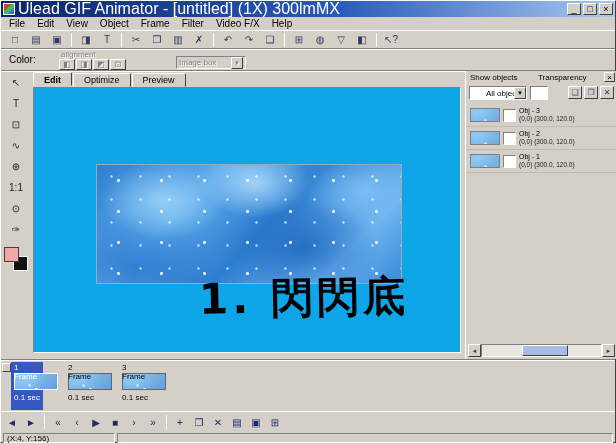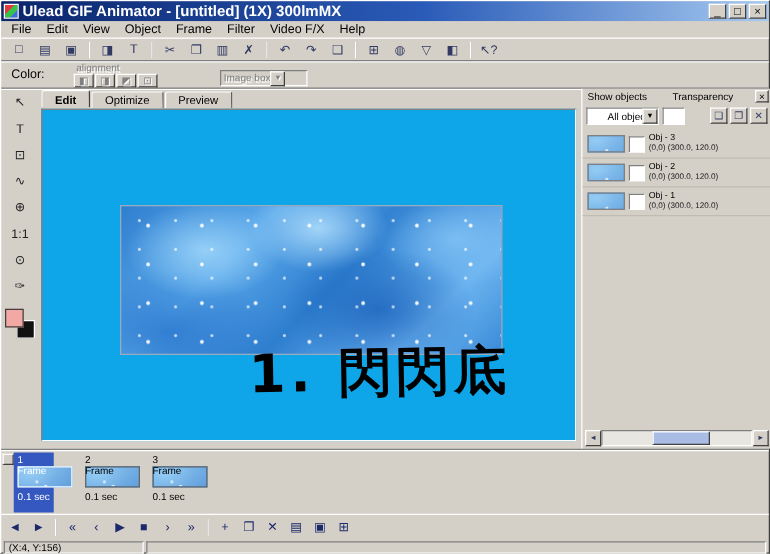--- a/index.html
+++ b/index.html
@@ -17,21 +17,21 @@
   .sunken { border:1px solid; border-color:#808080 #fff #fff #808080; }
   .disabled { color:#808080; text-shadow:1px 1px 0 #fff; }
 
   
   .titlebar { position:absolute; left:0; top:0; right:0; height:16px;
     background:linear-gradient(90deg,#0a246a,#2a5bb8 55%,#a6caf0);
     display:flex; align-items:center; padding:0 2px; color:#fff; }
   .title-icon { width:12px; height:12px; margin-right:3px;
     background:linear-gradient(135deg,#e23b3b 0 40%,#39c24a 40% 70%,#3b6fe2 70% 100%);
     border:1px solid #fff; }
-  .title-text { font-size:12px; font-weight:bold; white-space:nowrap; overflow:hidden; flex:1; }
+  .title-text { font-size:16px; font-weight:normal; white-space:nowrap; overflow:hidden; flex:1; }
   .winbtns { display:flex; gap:2px; }
   .wbtn { width:14px; height:12px; font-size:9px; line-height:10px; text-align:center;
     color:#000; cursor:pointer; }
 
   
   .menubar { position:absolute; left:0; top:16px; right:0; height:14px;
     display:flex; align-items:center; padding-left:2px; background:#d4d0c8;
     border-bottom:1px solid #fff; }
   .menuitem { padding:1px 6px; cursor:pointer; }
 
@@ -45,21 +45,21 @@
 
   
   .attrbar { position:absolute; left:0; top:49px; right:0; height:21px;
     border-bottom:1px solid #808080; box-shadow:0 1px 0 #fff; }
   .color-label { position:absolute; left:8px; top:4px; }
   .align-label { position:absolute; left:60px; top:0; font-size:8px; }
   .align-btns { position:absolute; left:58px; top:9px; display:flex; gap:1px; }
   .abtn { width:16px; height:11px; font-size:8px; display:flex; align-items:center;
     justify-content:center; cursor:pointer; }
   .imagebox { position:absolute; left:175px; top:6px; width:70px; height:13px;
-    background:#d4d0c8; display:flex; align-items:center; 
+    background:#d4d0c8; display:flex; align-items:center; justify-content:space-between;
     padding:0 2px; font-size:8px; cursor:pointer; }
   .chk { position:absolute; left:254px; top:6px; display:flex; align-items:center;
     gap:4px; font-size:9px; cursor:pointer; }
   .chk .box { width:10px; height:10px; background:#fff; }
 
   
   .tabstrip { position:absolute; left:32px; top:72px; height:14px; display:flex; gap:1px; }
   .tab { padding:1px 10px 0; font-size:9px; border:1px solid; border-color:#fff #404040 transparent #fff;
     border-radius:2px 2px 0 0; background:#d4d0c8; cursor:pointer; }
   .tab.active { font-weight:bold; position:relative; top:-1px; padding-top:2px; }

